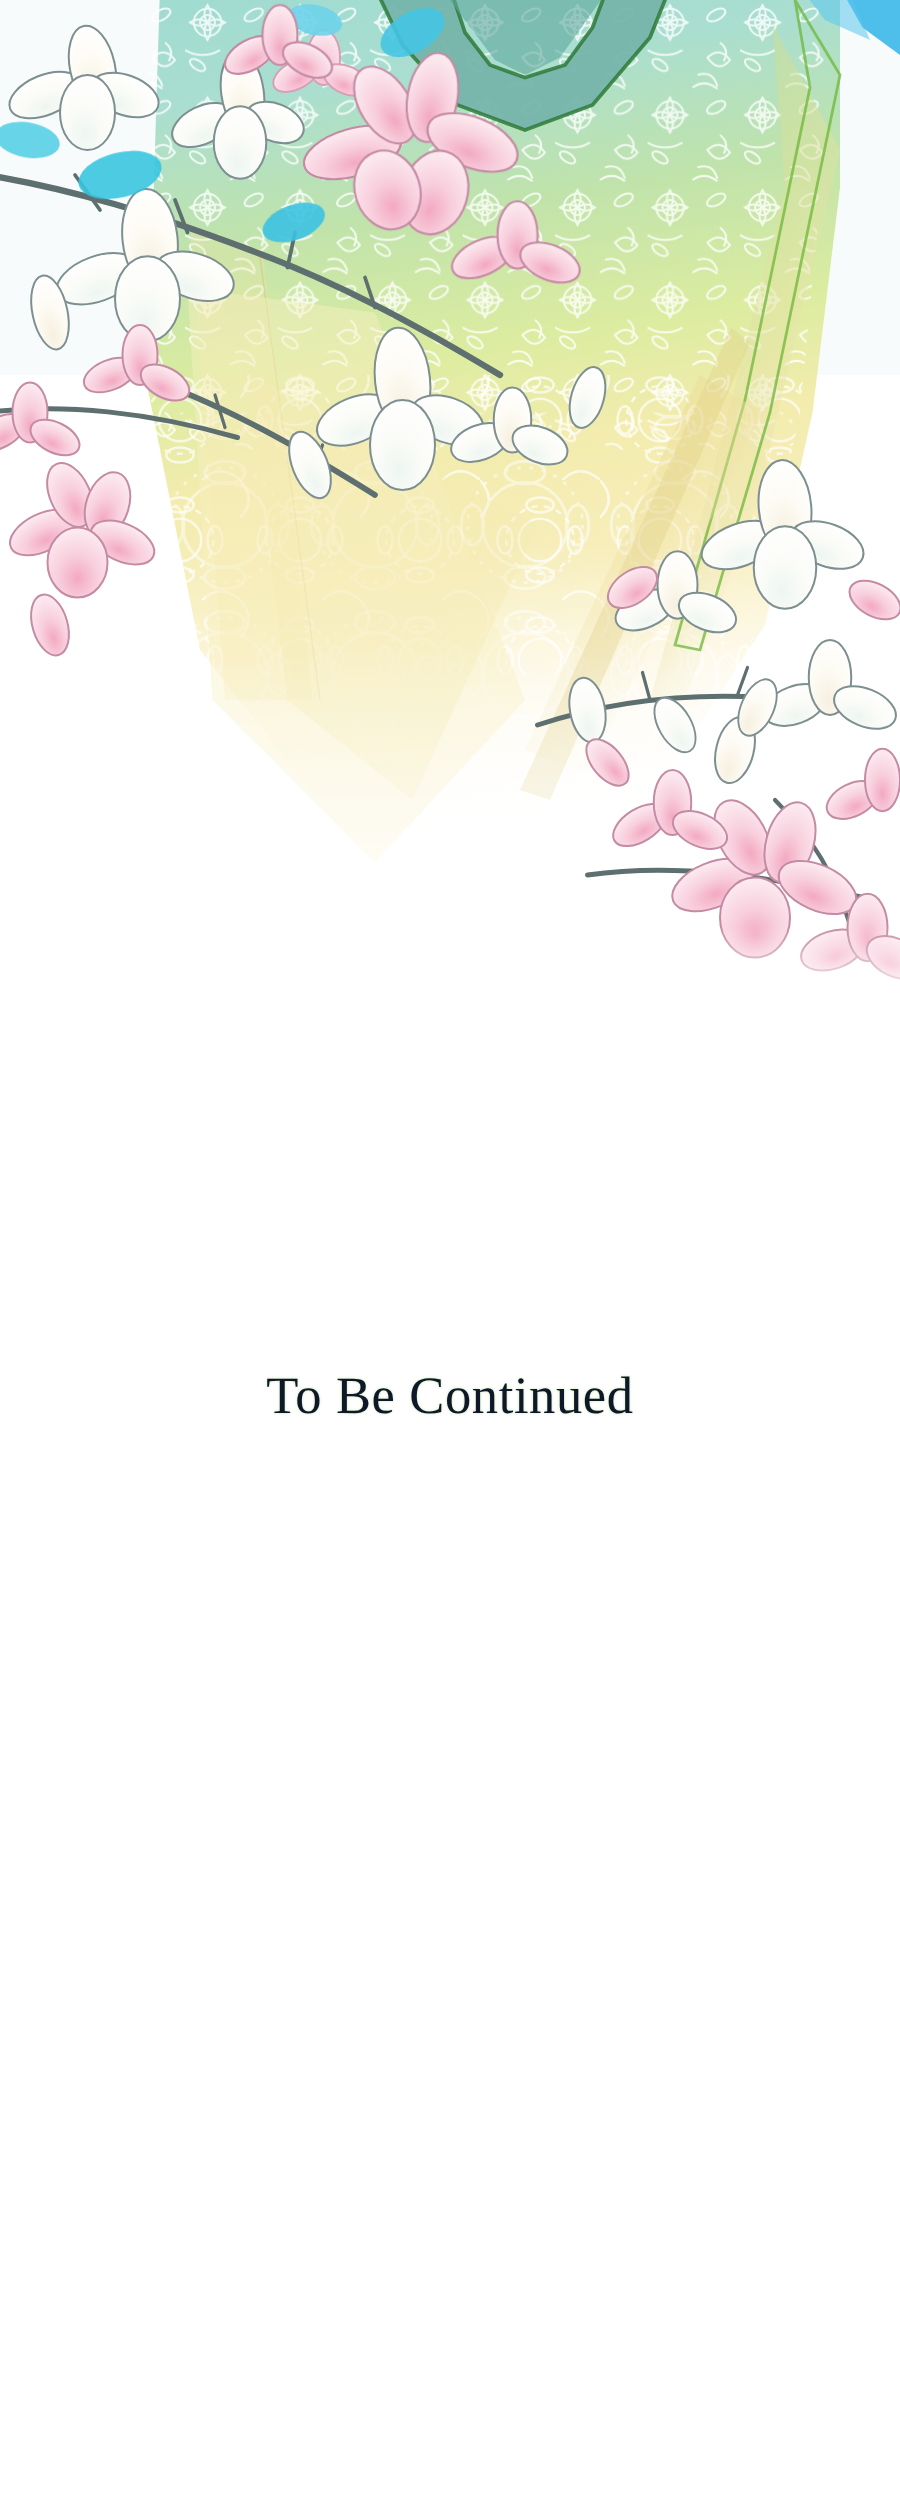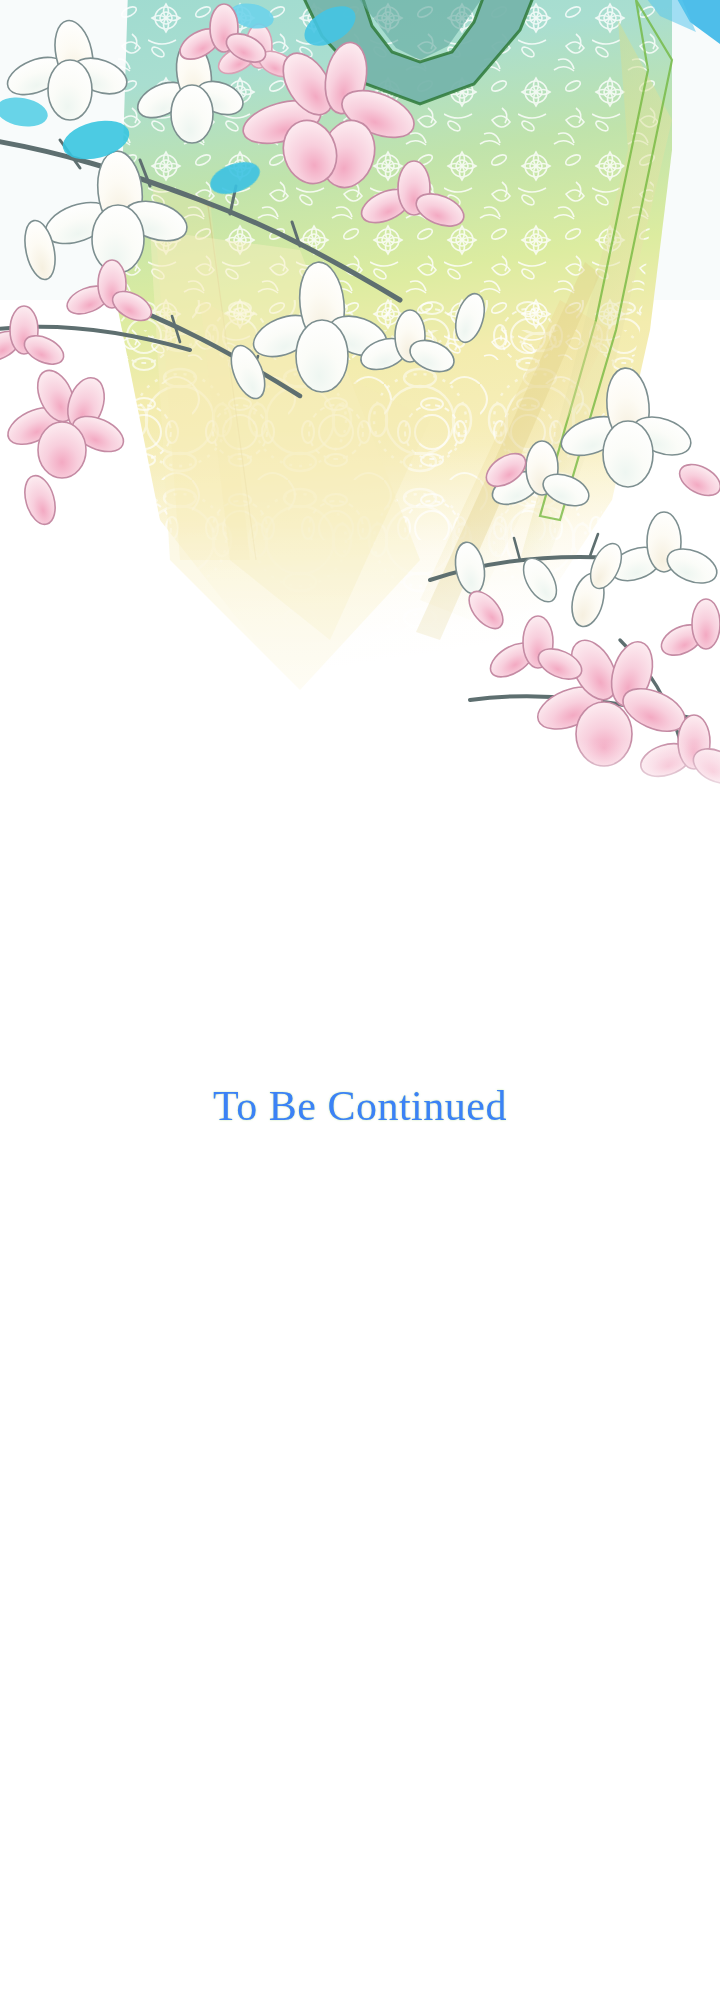--- a/index.html
+++ b/index.html
@@ -412,18 +412,18 @@
           <ellipse cx="540" cy="580" rx="13" ry="24" fill="url(#petalWhite)" transform="rotate(-30 540 580)"></ellipse>
           <ellipse cx="606" cy="566" rx="13" ry="24" fill="url(#petalCream)" transform="rotate(24 606 566)"></ellipse>
         </g>
 
         <rect x="0" y="740" width="720" height="60" fill="url(#fadeWhite)" opacity="0.9"></rect>
       </g>
     </svg>
   </div>
 
   <div class="tbc-block">
-    <span class="tbc-text" style="color: #3b82f6;">To Be Continued</span>
+    <span class="tbc-text" style="color: #0f172a; margin-top: 11px;">To Be Continued</span>
   </div>
 
   <div class="white-space-lower"></div>
 
 </div>
 
 </body></html>

